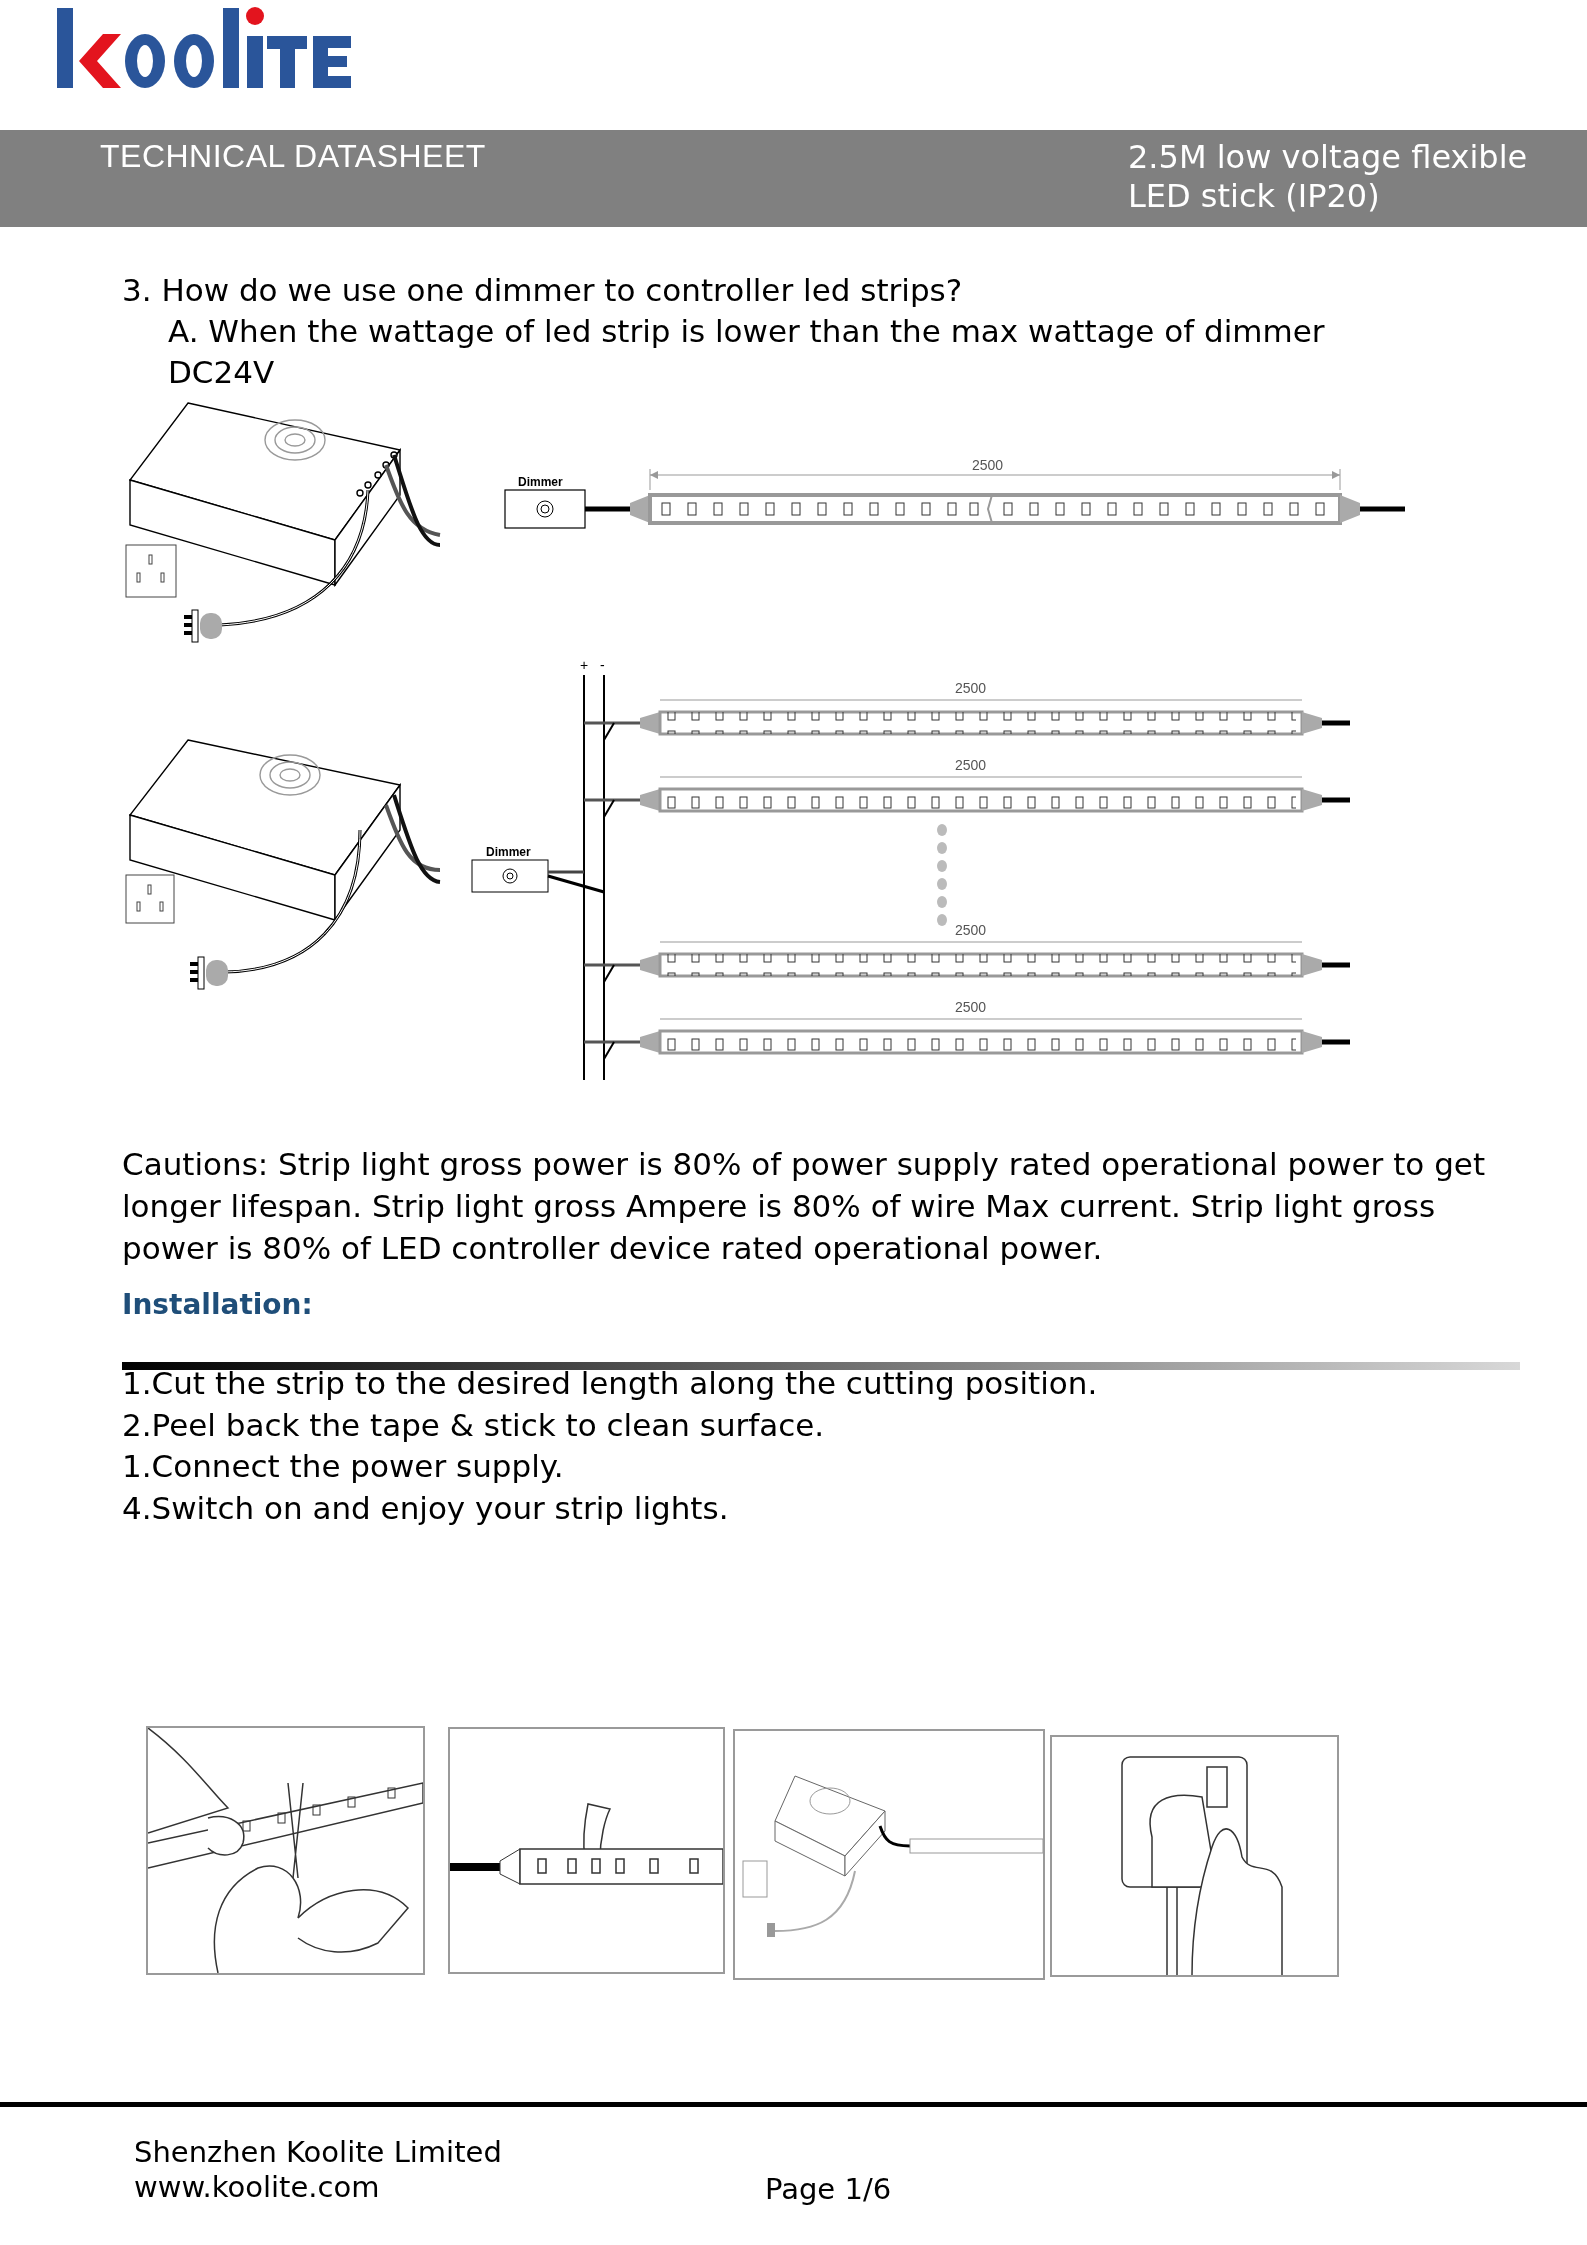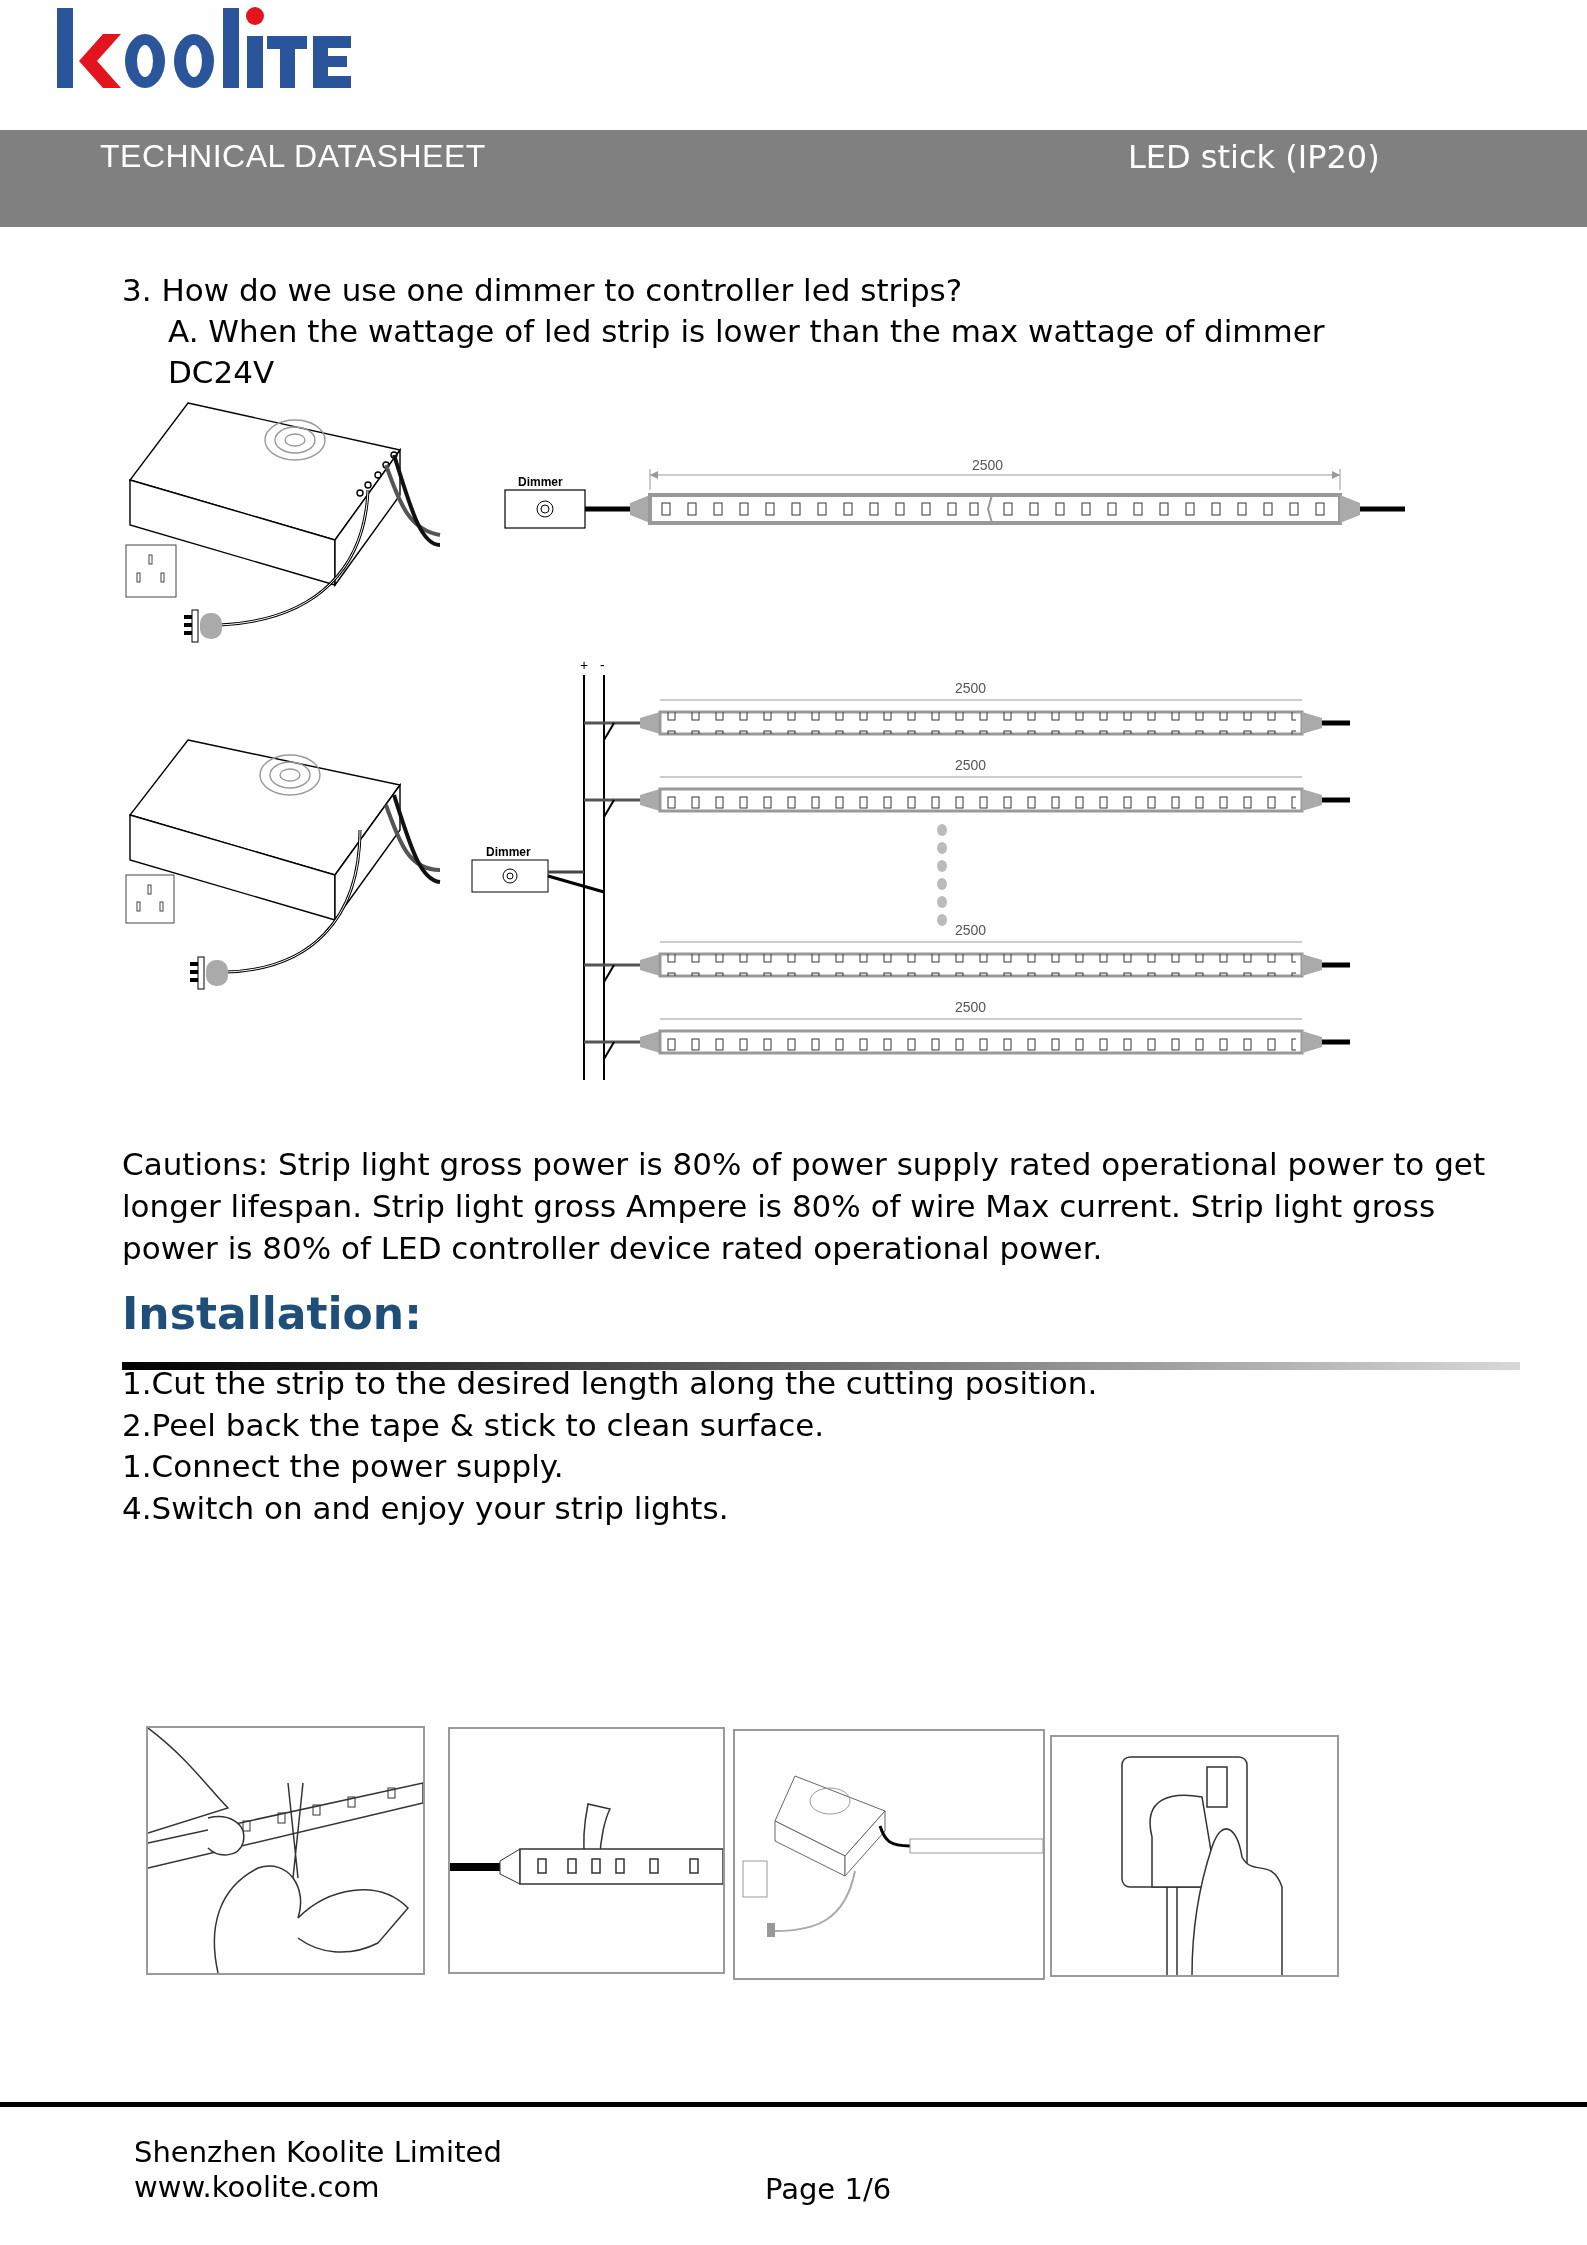--- a/index.html
+++ b/index.html
@@ -4,21 +4,21 @@
 <style>
   html, body { margin:0; padding:0; background:#ffffff; }
   body { width:1587px; height:2245px; position:relative; overflow:hidden; font-family:"DejaVu Sans", sans-serif; color:#000; }
   .abs { position:absolute; }
   .logo { left:55px; top:4px; width:300px; height:84px; }
   .band { left:0; top:130px; width:1587px; height:97px; background:#808080; }
   .band-left { left:100px; top:138px; color:#fff; font-size:32px; font-family:"Liberation Sans", sans-serif; letter-spacing:0.5px; }
   .band-right { left:1128px; top:138px; color:#fff; font-size:32px; line-height:39px; font-family:"DejaVu Sans", sans-serif; }
   .q { left:122px; font-size:31px; line-height:41px; }
   .para { left:122px; top:1143px; width:1380px; font-size:31px; line-height:42px; }
-  .heading { left:122px; top:1288px; font-size:44px; font-weight:bold; color:#1f4e79; }
+  .heading { left:122px; top:1288px; font-size:28px; font-weight:bold; color:#1f4e79; }
   .grad { left:122px; top:1362px; width:1398px; height:8px; background:linear-gradient(to right,#000000,#d8d8d8); }
   .steps { left:122px; top:1363px; font-size:31px; line-height:41.5px; }
   .steps div { white-space:nowrap; }
   .footer-rule { left:0; top:2102px; width:1587px; height:5px; background:#000; }
   .footer-left { left:134px; top:2135px; font-size:29px; line-height:35px; }
   .footer-page { left:765px; top:2172px; font-size:29px; }
   svg text { font-family:"Liberation Sans", sans-serif; }
   .panel { position:absolute; border:2px solid #9a9a9a; background:#fff; }
 </style>
 </head>
@@ -48,20 +48,21 @@
     <rect x="258" y="32" width="15" height="52" fill="#2a559a"></rect>
     <rect x="258" y="32" width="38" height="12" fill="#2a559a"></rect>
     <rect x="258" y="52" width="34" height="11" fill="#2a559a"></rect>
     <rect x="258" y="72" width="38" height="12" fill="#2a559a"></rect>
   </svg>
 </div>
 
 <div class="abs band"></div>
 <div class="abs band-left">TECHNICAL DATASHEET</div>
 <div class="abs band-right">
+  <div>2.5M low voltage flexible</div>
   <div>LED stick (IP20)</div>
 </div>
 
 <div class="abs q" style="top:270px;">3.  How do we use one dimmer to controller led strips?</div>
 <div class="abs q" style="top:311px; left:168px;">A.   When the wattage of led strip is lower than the max wattage of dimmer</div>
 <div class="abs q" style="top:352px; left:168px;">DC24V</div>
 
 <div class="abs" style="left:110px; top:395px; width:1330px; height:260px;">
   <svg width="1330" height="260" viewBox="0 0 1330 260">
 

